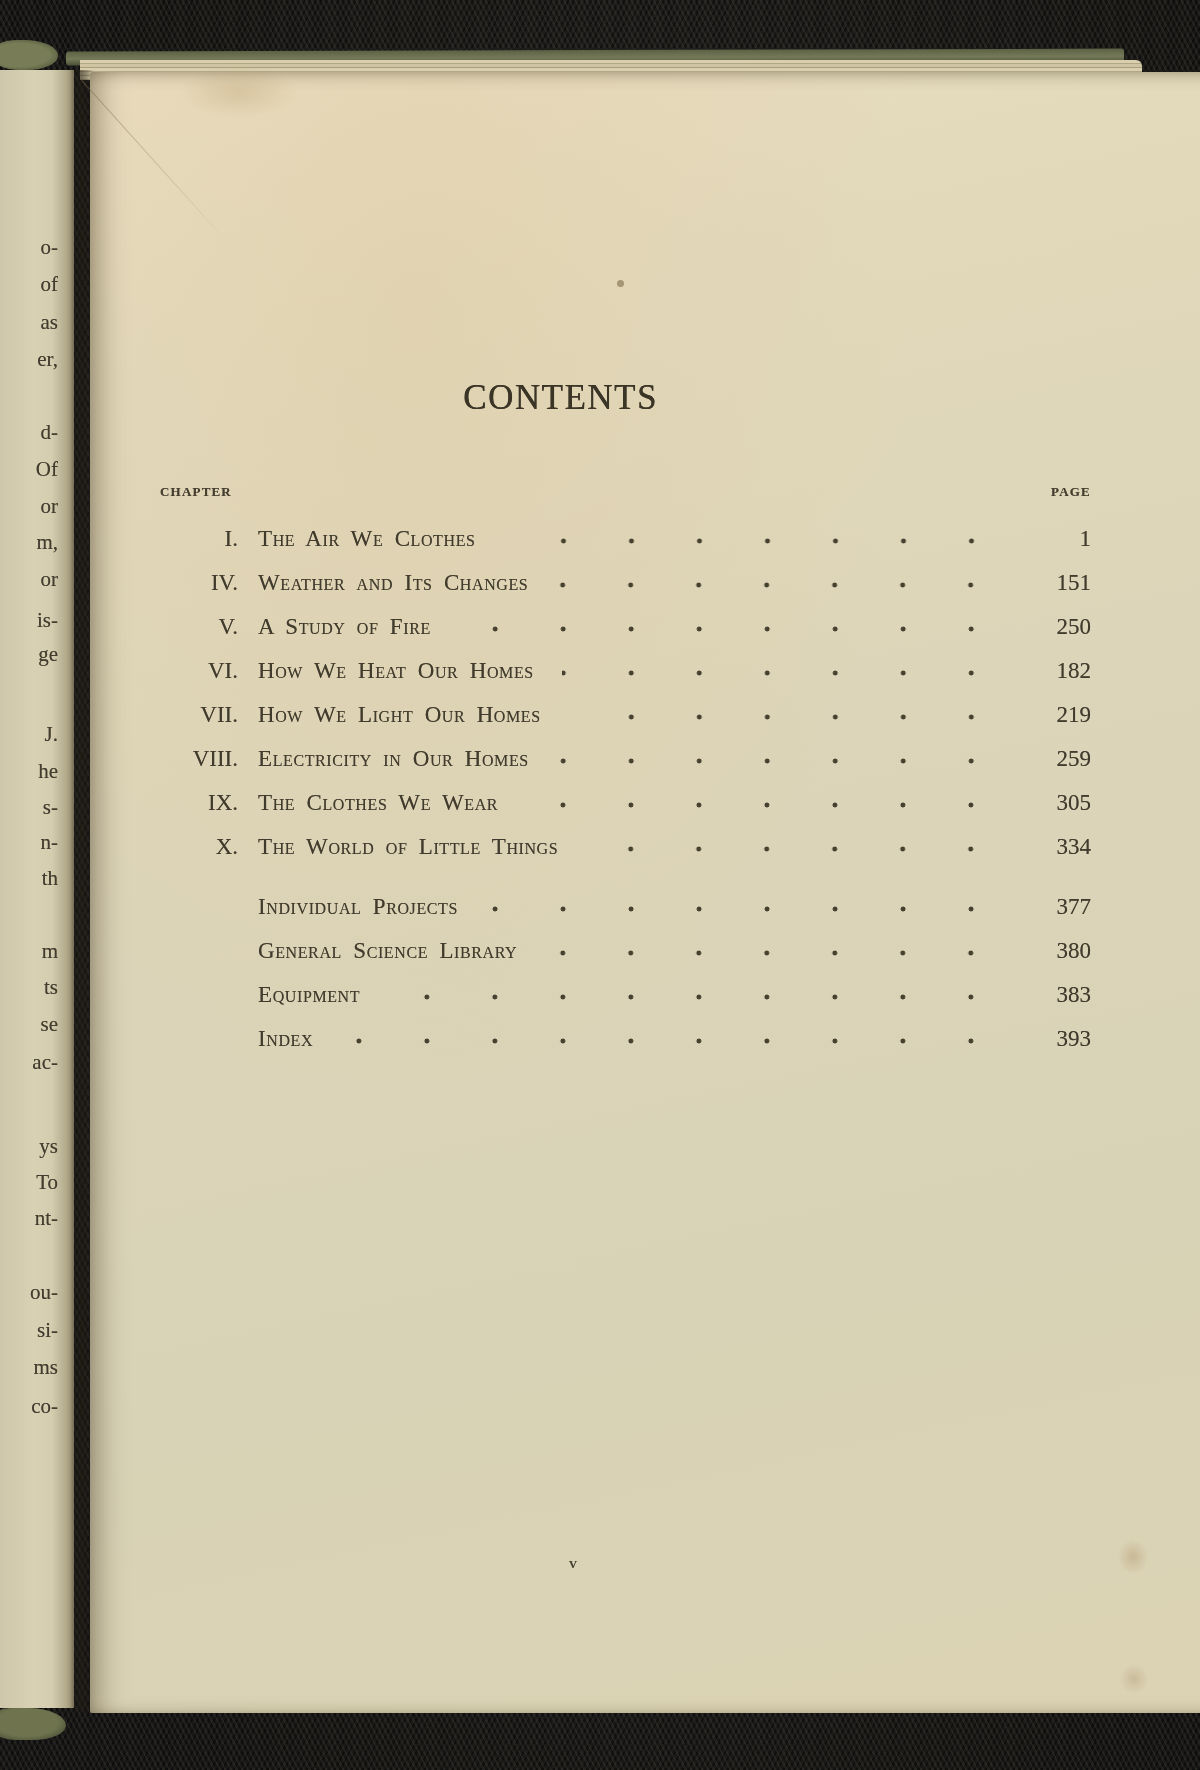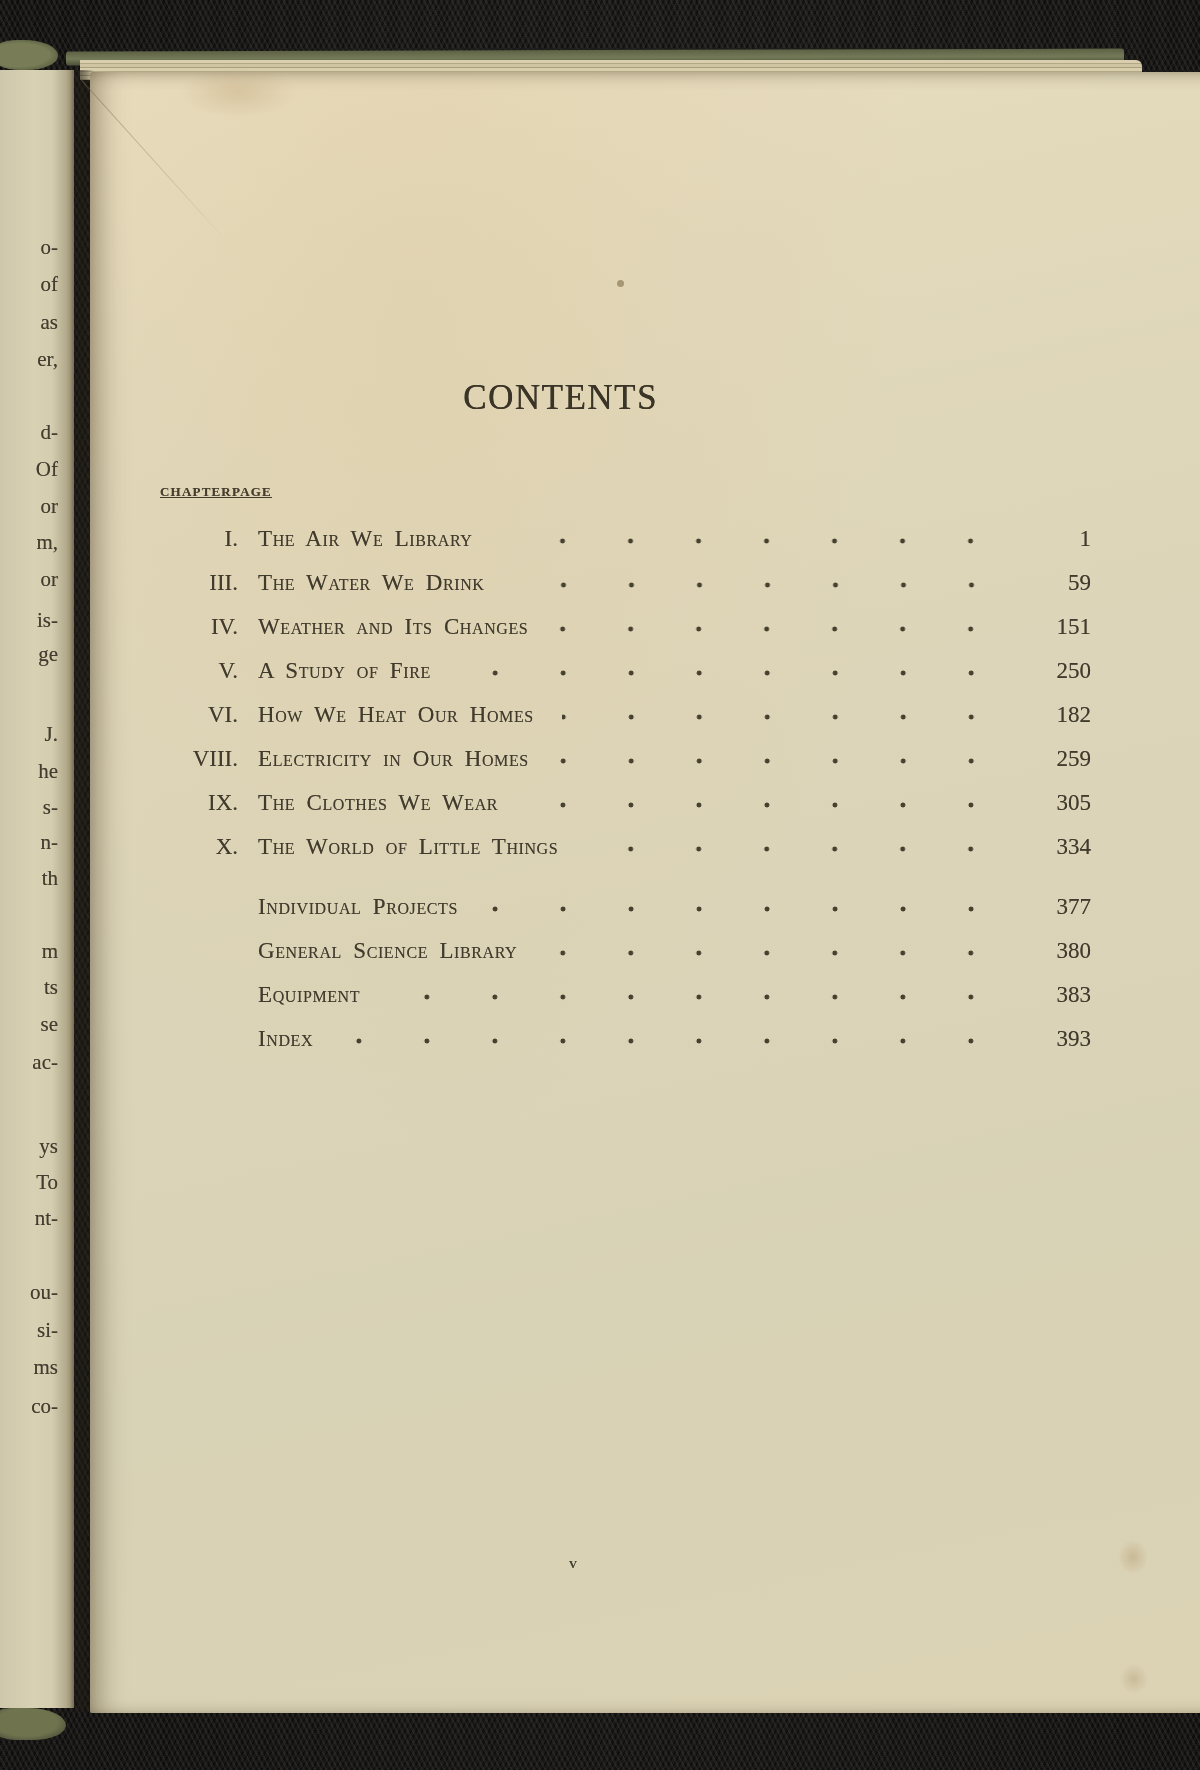--- a/index.html
+++ b/index.html
@@ -79,21 +79,21 @@
     background:linear-gradient(90deg,rgba(120,104,72,.5),rgba(120,104,72,0));
     transform:rotate(48deg);transform-origin:left top;}
   
   .content{position:relative;padding:0 155px 0 70px;color:#413b2d;
     text-shadow:0 0 .5px rgba(62,56,43,.55);}
   .heading{
     margin:306px 130px 0 0;text-align:center;
     font-size:35px;letter-spacing:1.5px;color:#3b3527;
     text-shadow:.3px 0 0 currentColor;
   }
-  .labels{display:flex;justify-content:flex-start;align-items:baseline;margin-top:66px;text-decoration:underline;}
+  .labels{display:flex;justify-content:space-between;align-items:baseline;margin-top:66px;}
   .col-label{font-size:13px;font-weight:bold;letter-spacing:1.2px;color:#453e2e;}
   .rows{margin-top:8px;}
   .row{display:flex;align-items:flex-end;height:44px;}
   .num{width:78px;margin-right:20px;text-align:right;font-size:23px;line-height:1.15;white-space:nowrap;}
   .title{font-variant:small-caps;font-size:23px;line-height:1.15;letter-spacing:.6px;word-spacing:5px;white-space:nowrap;}
   .leader{
     flex:1 1 auto;height:6px;align-self:flex-end;margin:0 14px 8px 28px;
     background-image:radial-gradient(circle,#46402f 2.1px,rgba(70,64,47,0) 2.8px);
     background-size:68px 6px;background-repeat:repeat-x;background-position:right center;
   }
@@ -156,47 +156,47 @@
     <div class="heading">CONTENTS</div>
 
     <div class="labels">
       <span class="col-label">CHAPTER</span>
       <span class="col-label">PAGE</span>
     </div>
 
     <div class="rows">
       <div class="row">
         <span class="num">I.</span>
-        <span class="title">The Air We Library</span>
+        <span class="title">The Air We Clothes</span>
         <span class="leader"></span>
         <span class="pnum">1</span>
-      </div>
-      <div class="row">
-        <span class="num">III.</span>
-        <span class="title">The Water We Drink</span>
-        <span class="leader"></span>
-        <span class="pnum">59</span>
       </div>
       <div class="row">
         <span class="num">IV.</span>
         <span class="title">Weather and Its Changes</span>
         <span class="leader"></span>
         <span class="pnum">151</span>
       </div>
       <div class="row">
         <span class="num">V.</span>
         <span class="title">A Study of Fire</span>
         <span class="leader"></span>
         <span class="pnum">250</span>
       </div>
       <div class="row">
         <span class="num">VI.</span>
         <span class="title">How We Heat Our Homes</span>
         <span class="leader"></span>
         <span class="pnum">182</span>
+      </div>
+      <div class="row">
+        <span class="num">VII.</span>
+        <span class="title">How We Light Our Homes</span>
+        <span class="leader"></span>
+        <span class="pnum">219</span>
       </div>
       <div class="row">
         <span class="num">VIII.</span>
         <span class="title">Electricity in Our Homes</span>
         <span class="leader"></span>
         <span class="pnum">259</span>
       </div>
       <div class="row">
         <span class="num">IX.</span>
         <span class="title">The Clothes We Wear</span>

